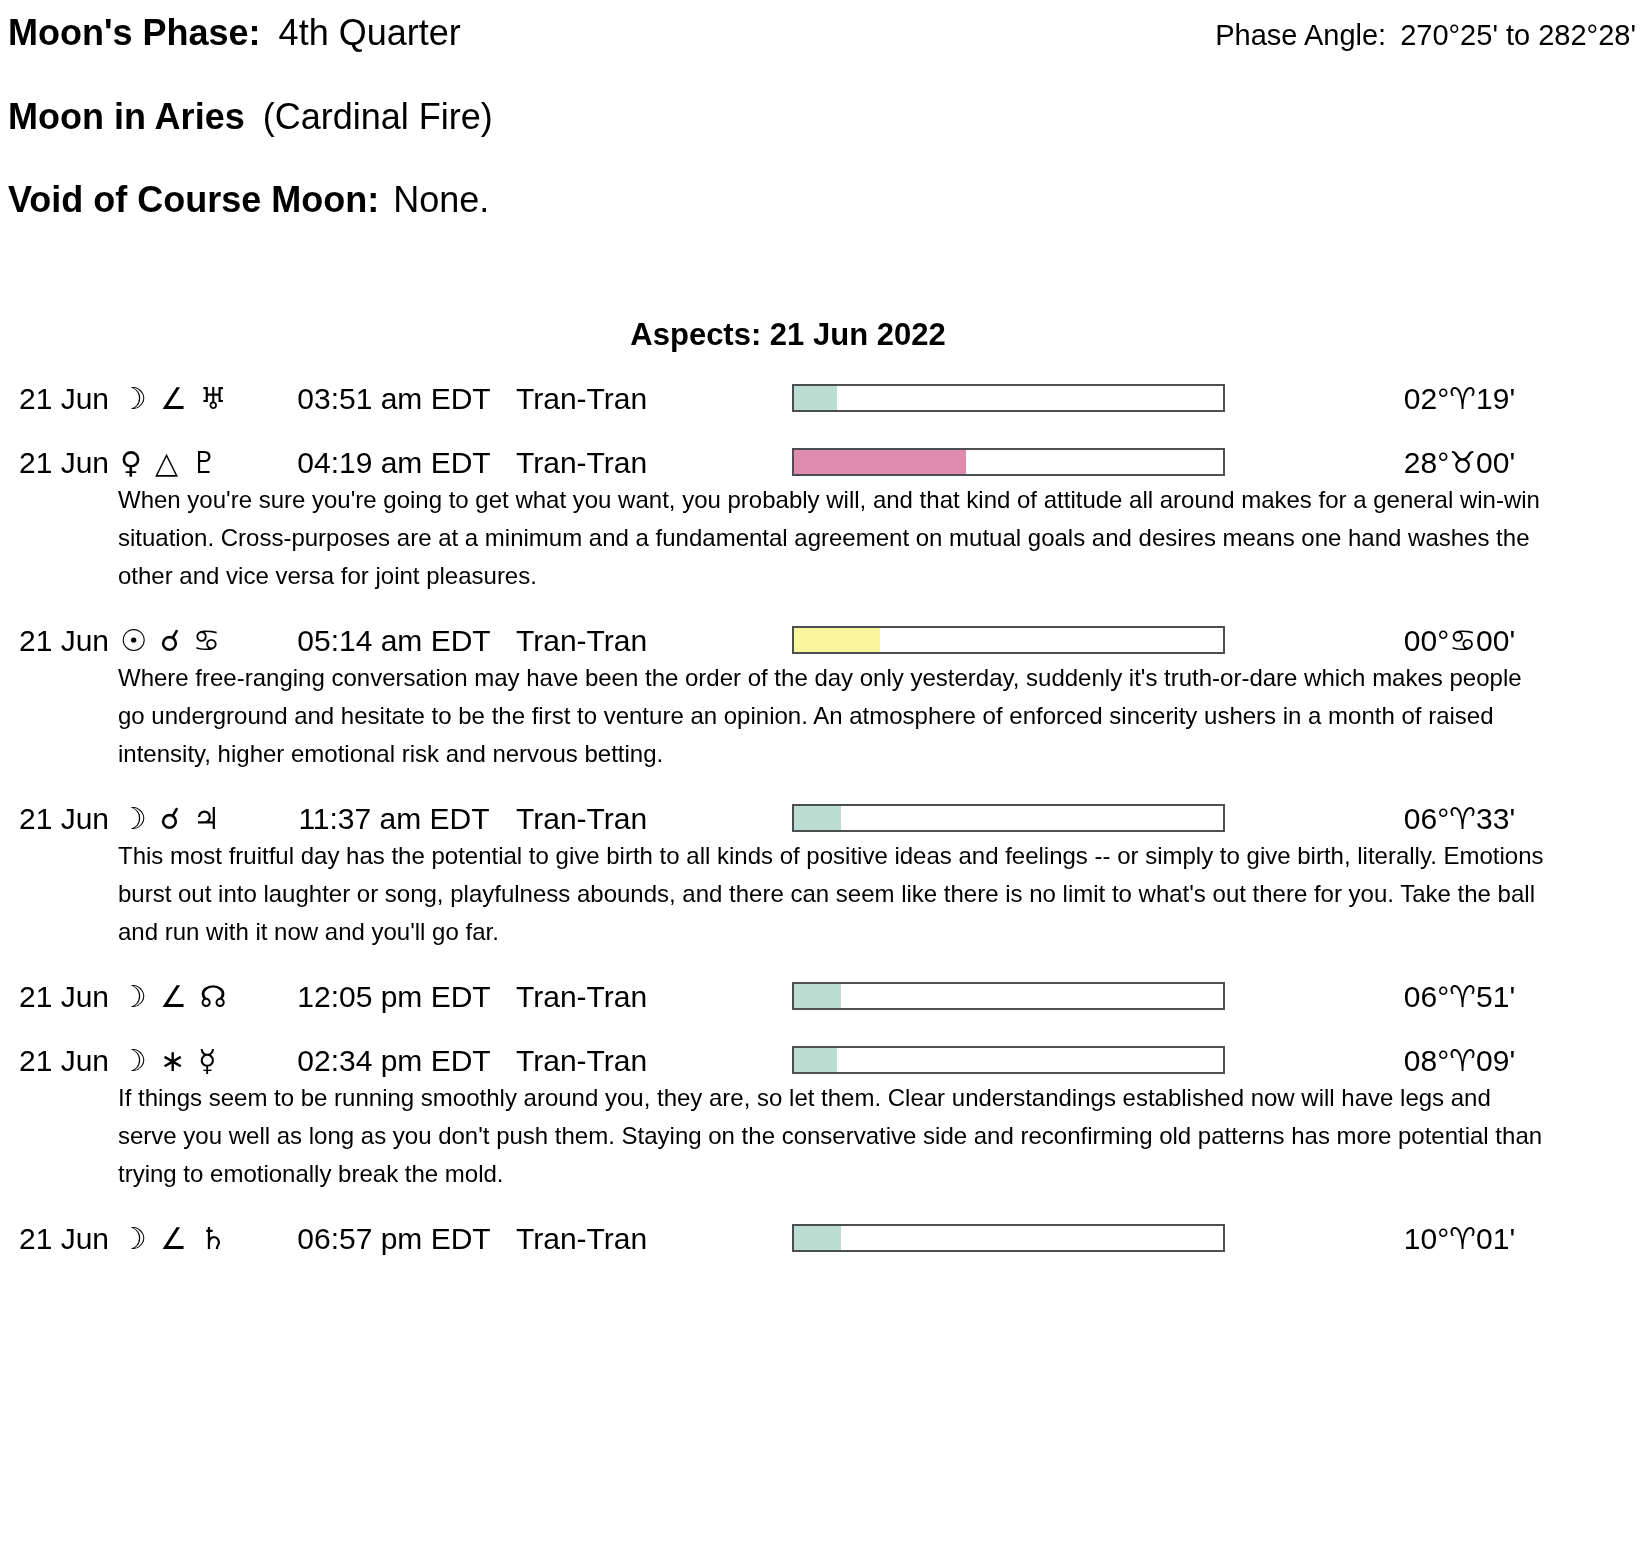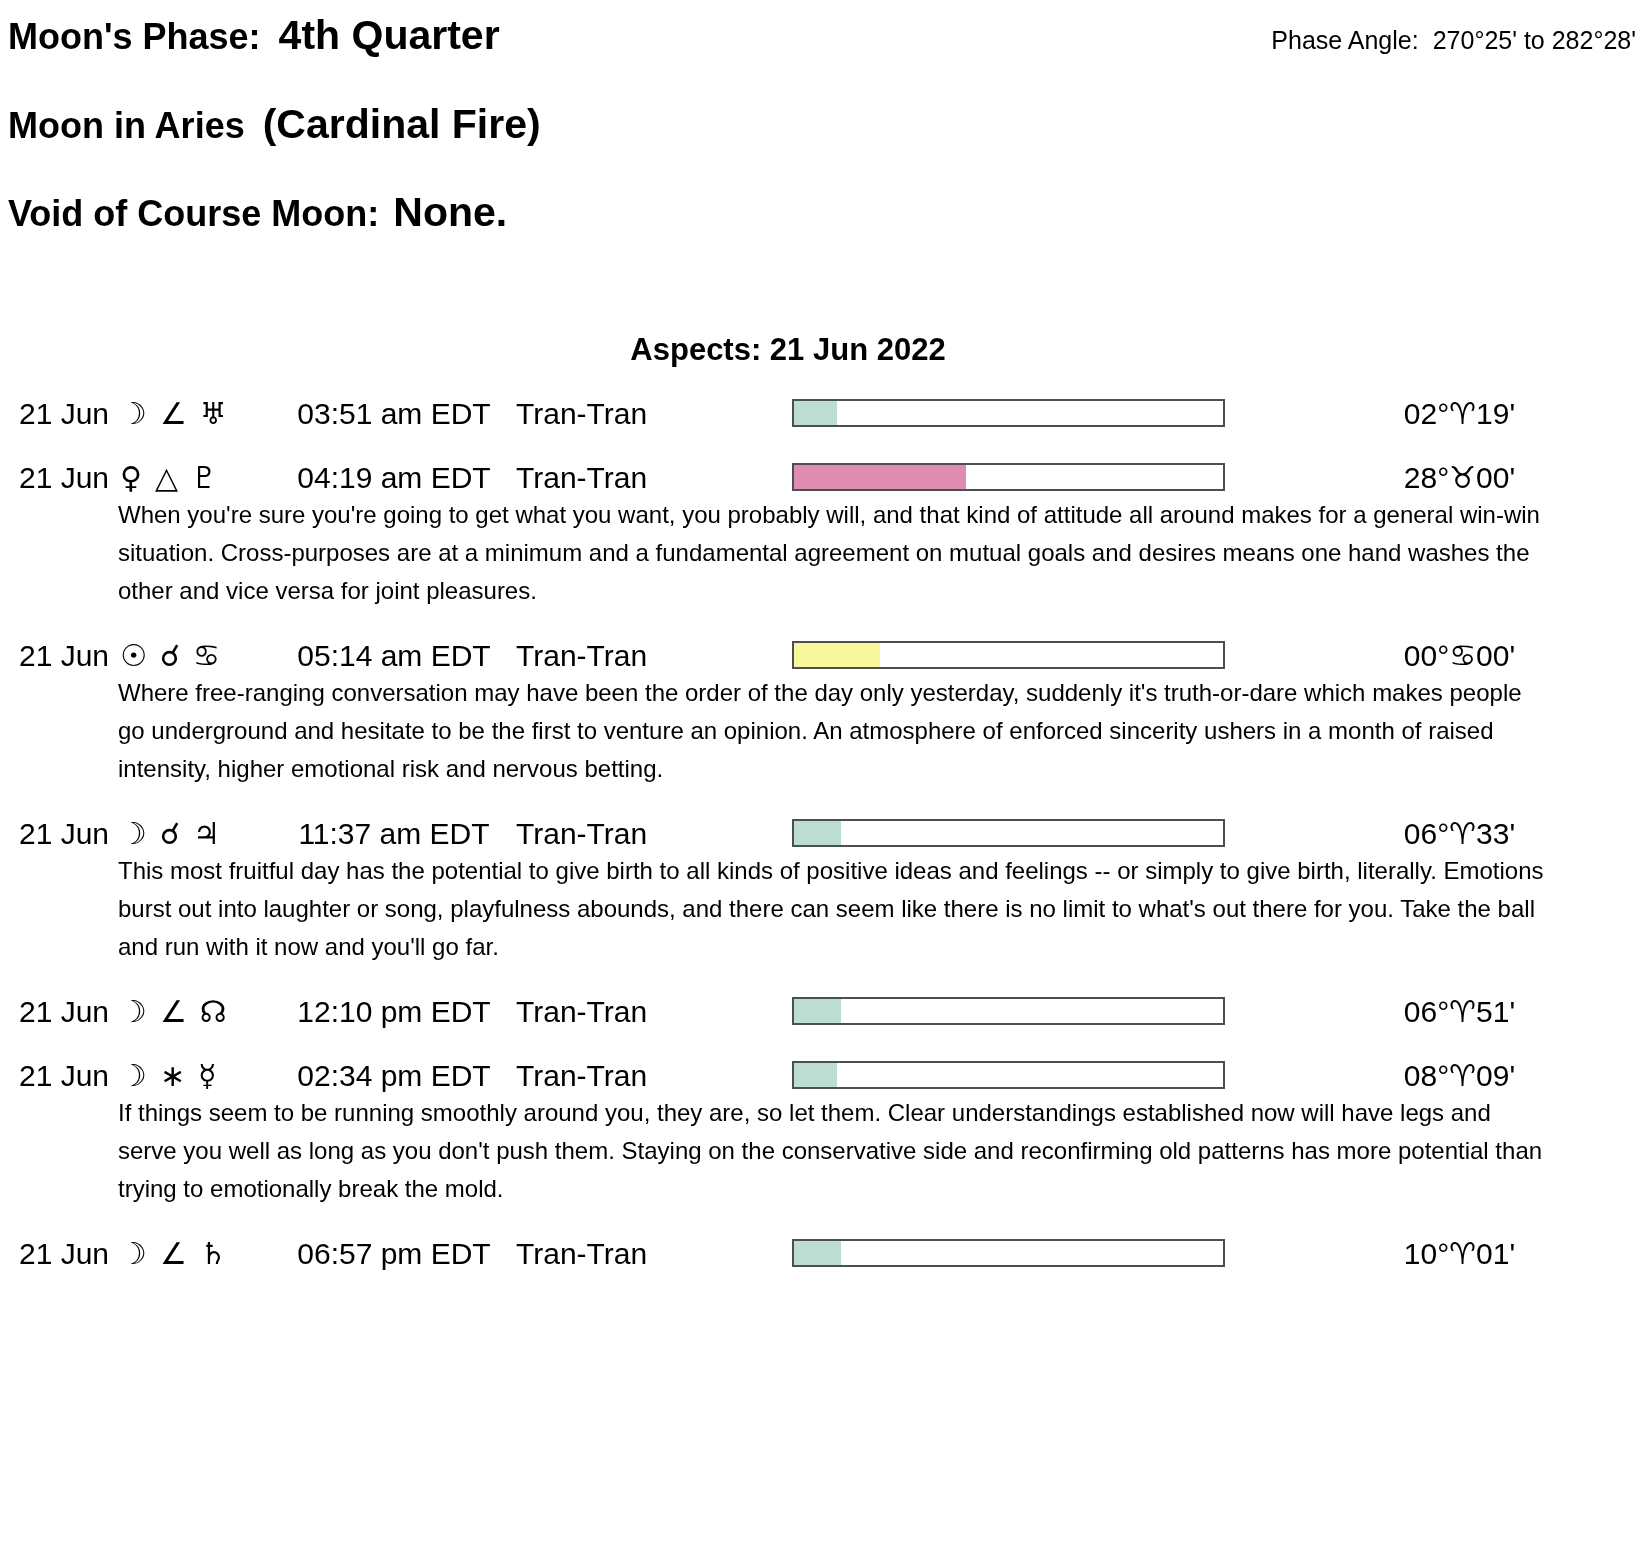--- a/index.html
+++ b/index.html
@@ -8,22 +8,22 @@
     color:#000;
     font-family:"Liberation Sans","DejaVu Sans",sans-serif;
     font-size:30px;
   }
   .page { padding:12px 0 0 8px; }
 
   
   .hline { display:flex; align-items:baseline; }
   .hline-1 { justify-content:space-between; padding-right:16px; }
   .lbl { font-weight:bold; font-size:36px; }
-  .val { font-size:41px; margin-left:18px;font-weight:bold; }
-  .phase-angle { font-size:25px; }
+  .val { font-size:36px; margin-left:18px; }
+  .phase-angle { font-size:29px; }
   .phase-angle .pa-val { margin-left:14px; }
   .hline-2 { margin-top:42px; }
   .hline-3 { margin-top:41px; }
 
   
   .aspects-title {
     margin-top:96px; width:1560px; text-align:center;
     font-weight:bold; font-size:31px;
   }
   .rows { margin-top:0; }
@@ -159,21 +159,21 @@
   </div>
       <div>
     <div class="arow">
       <div class="left">
         <span class="a-date">21 Jun</span>
         <span class="a-glyphs">
           <span>☽</span>
           <span>∠</span>
           <span>☊</span>
         </span>
-        <span class="a-time">12:10 pm EDT</span>
+        <span class="a-time">12:05 pm EDT</span>
         <span class="a-type">Tran-Tran</span>
       </div>
       <div class="orb-bar">
         <div class="orb-fill" style="width: 11%; background: rgb(188, 222, 210);"></div>
       </div>
       <div class="a-pos">06°♈51'</div>
     </div>
 
   </div>
       <div>

